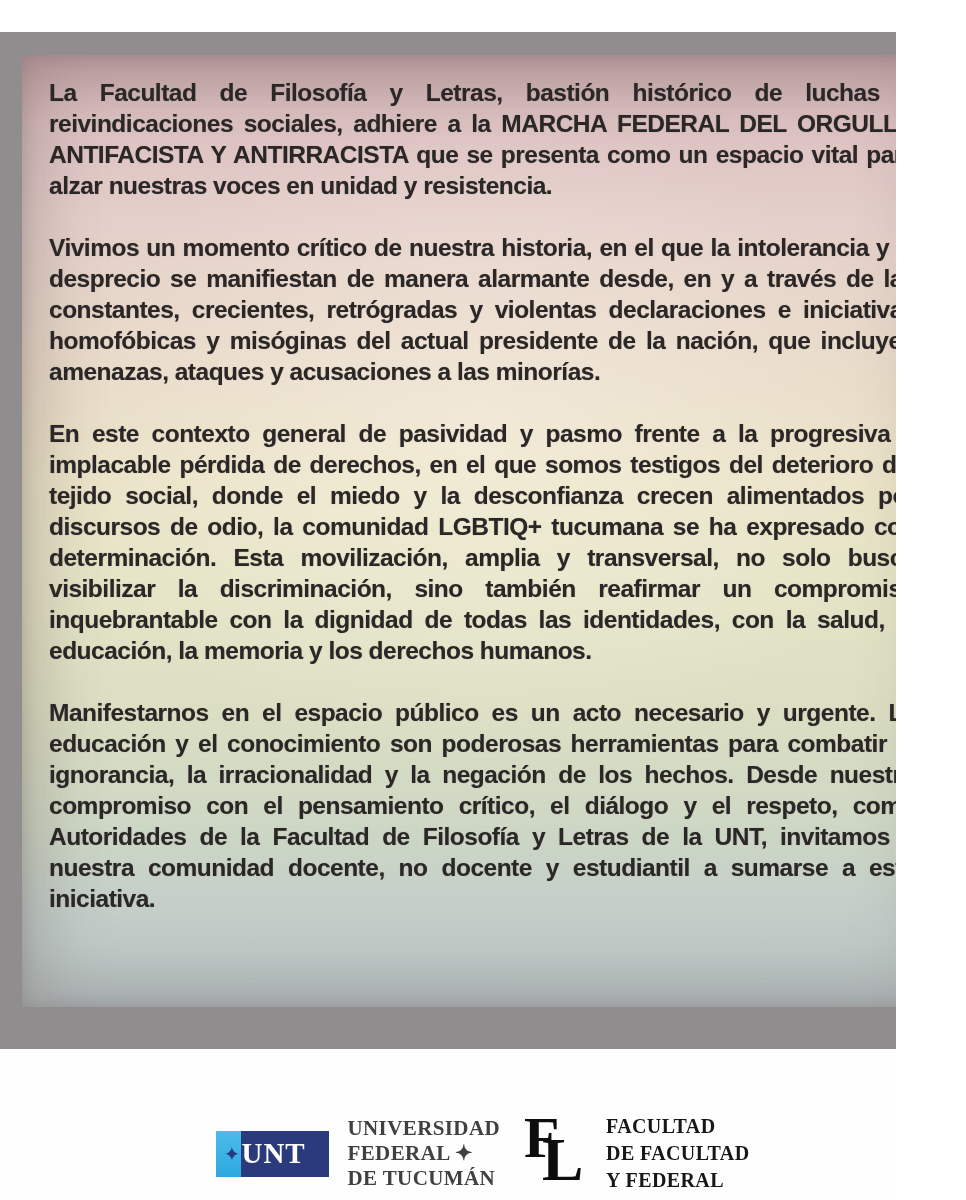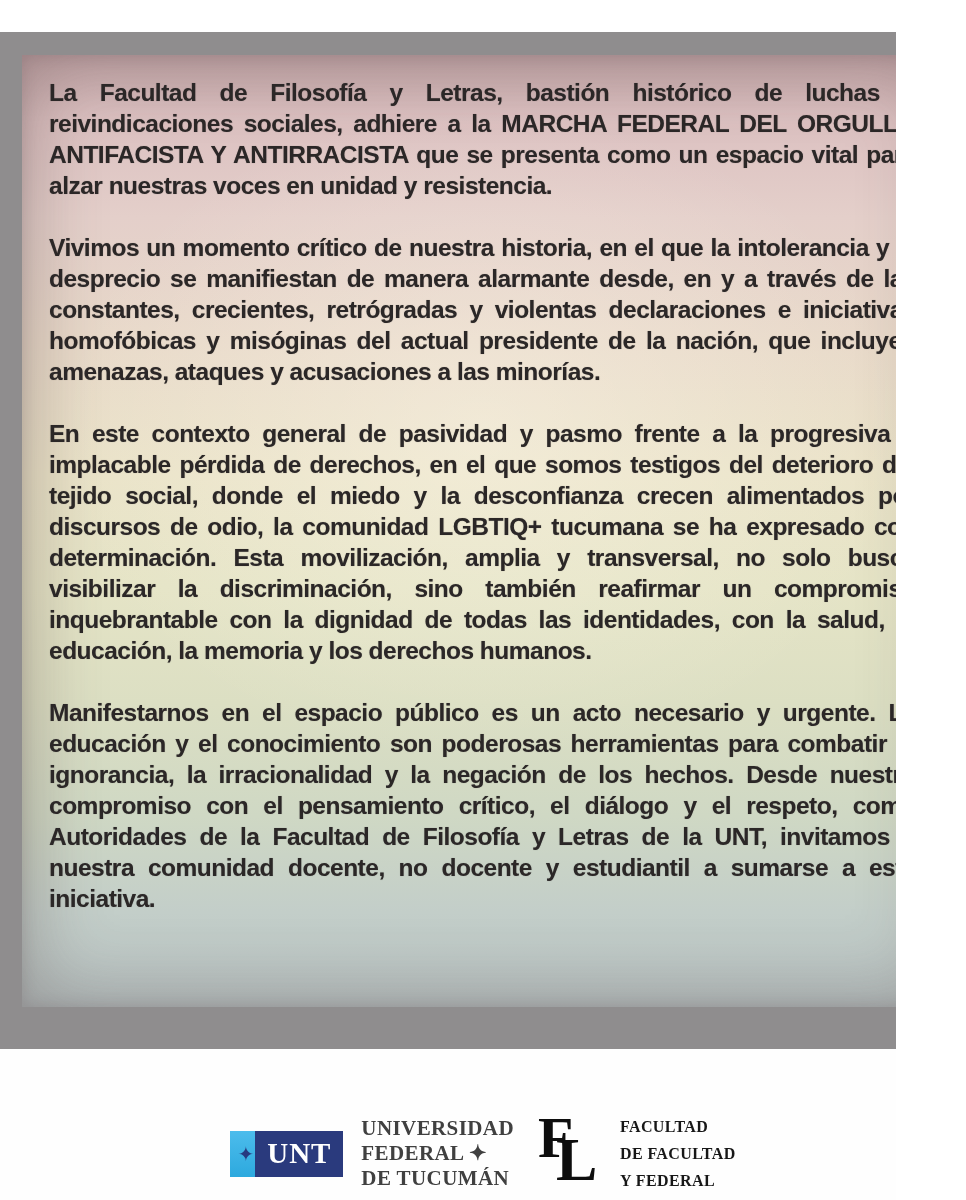--- a/index.html
+++ b/index.html
@@ -34,38 +34,38 @@
   
   .footer{position:absolute;top:1017px;left:0;width:966px;height:183px;background:#fefefe;
           display:flex;justify-content:center;align-items:flex-start;}
   .logo-row{display:flex;align-items:center;gap:18px;margin-top:64px;}
 
   
   .unt-logo{display:flex;align-items:stretch;height:46px;}
   .unt-cyan{width:25px;background:linear-gradient(180deg,#4cbcec,#2da9de);
             display:flex;align-items:center;justify-content:center;}
   .unt-star{color:#273a80;font-size:20px;line-height:1;transform:translateX(3px);}
-  .unt-navy{width:88px;background:#2a3a7d;display:flex;align-items:center;justify-content:center;}
+  .unt-navy{width:88px;background:#2a3a7d;display:flex;align-items:center;}
   .unt-acronym{color:#ffffff;font-family:"Liberation Serif",serif;font-weight:700;
                font-size:29px;letter-spacing:1px;}
 
   
   .univ-name{font-family:"Liberation Serif",serif;font-weight:700;color:#404040;
              font-size:21px;line-height:25px;letter-spacing:0.4px;}
 
   
   .monogram{position:relative;width:70px;height:80px;flex:0 0 70px;}
   .monogram .letter-f{position:absolute;left:6px;top:-10px;
       font-family:"Liberation Serif",serif;font-weight:700;font-size:58px;color:#0d0d0d;}
   .monogram .letter-l{position:absolute;left:24px;top:10px;
       font-family:"Liberation Serif",serif;font-weight:700;font-size:62px;color:#0d0d0d;}
 
   
   .fac-name{font-family:"Liberation Serif",serif;font-weight:700;color:#171717;
-            font-size:16px;line-height:27px;letter-spacing:0.4px;}
+            font-size:20px;line-height:27px;letter-spacing:0.4px;}
 </style>
 </head>
 <body>
 
 <div class="canvas">
 
   <div class="frame"></div>
 
   <div class="poster">
     <div class="poster-text">

